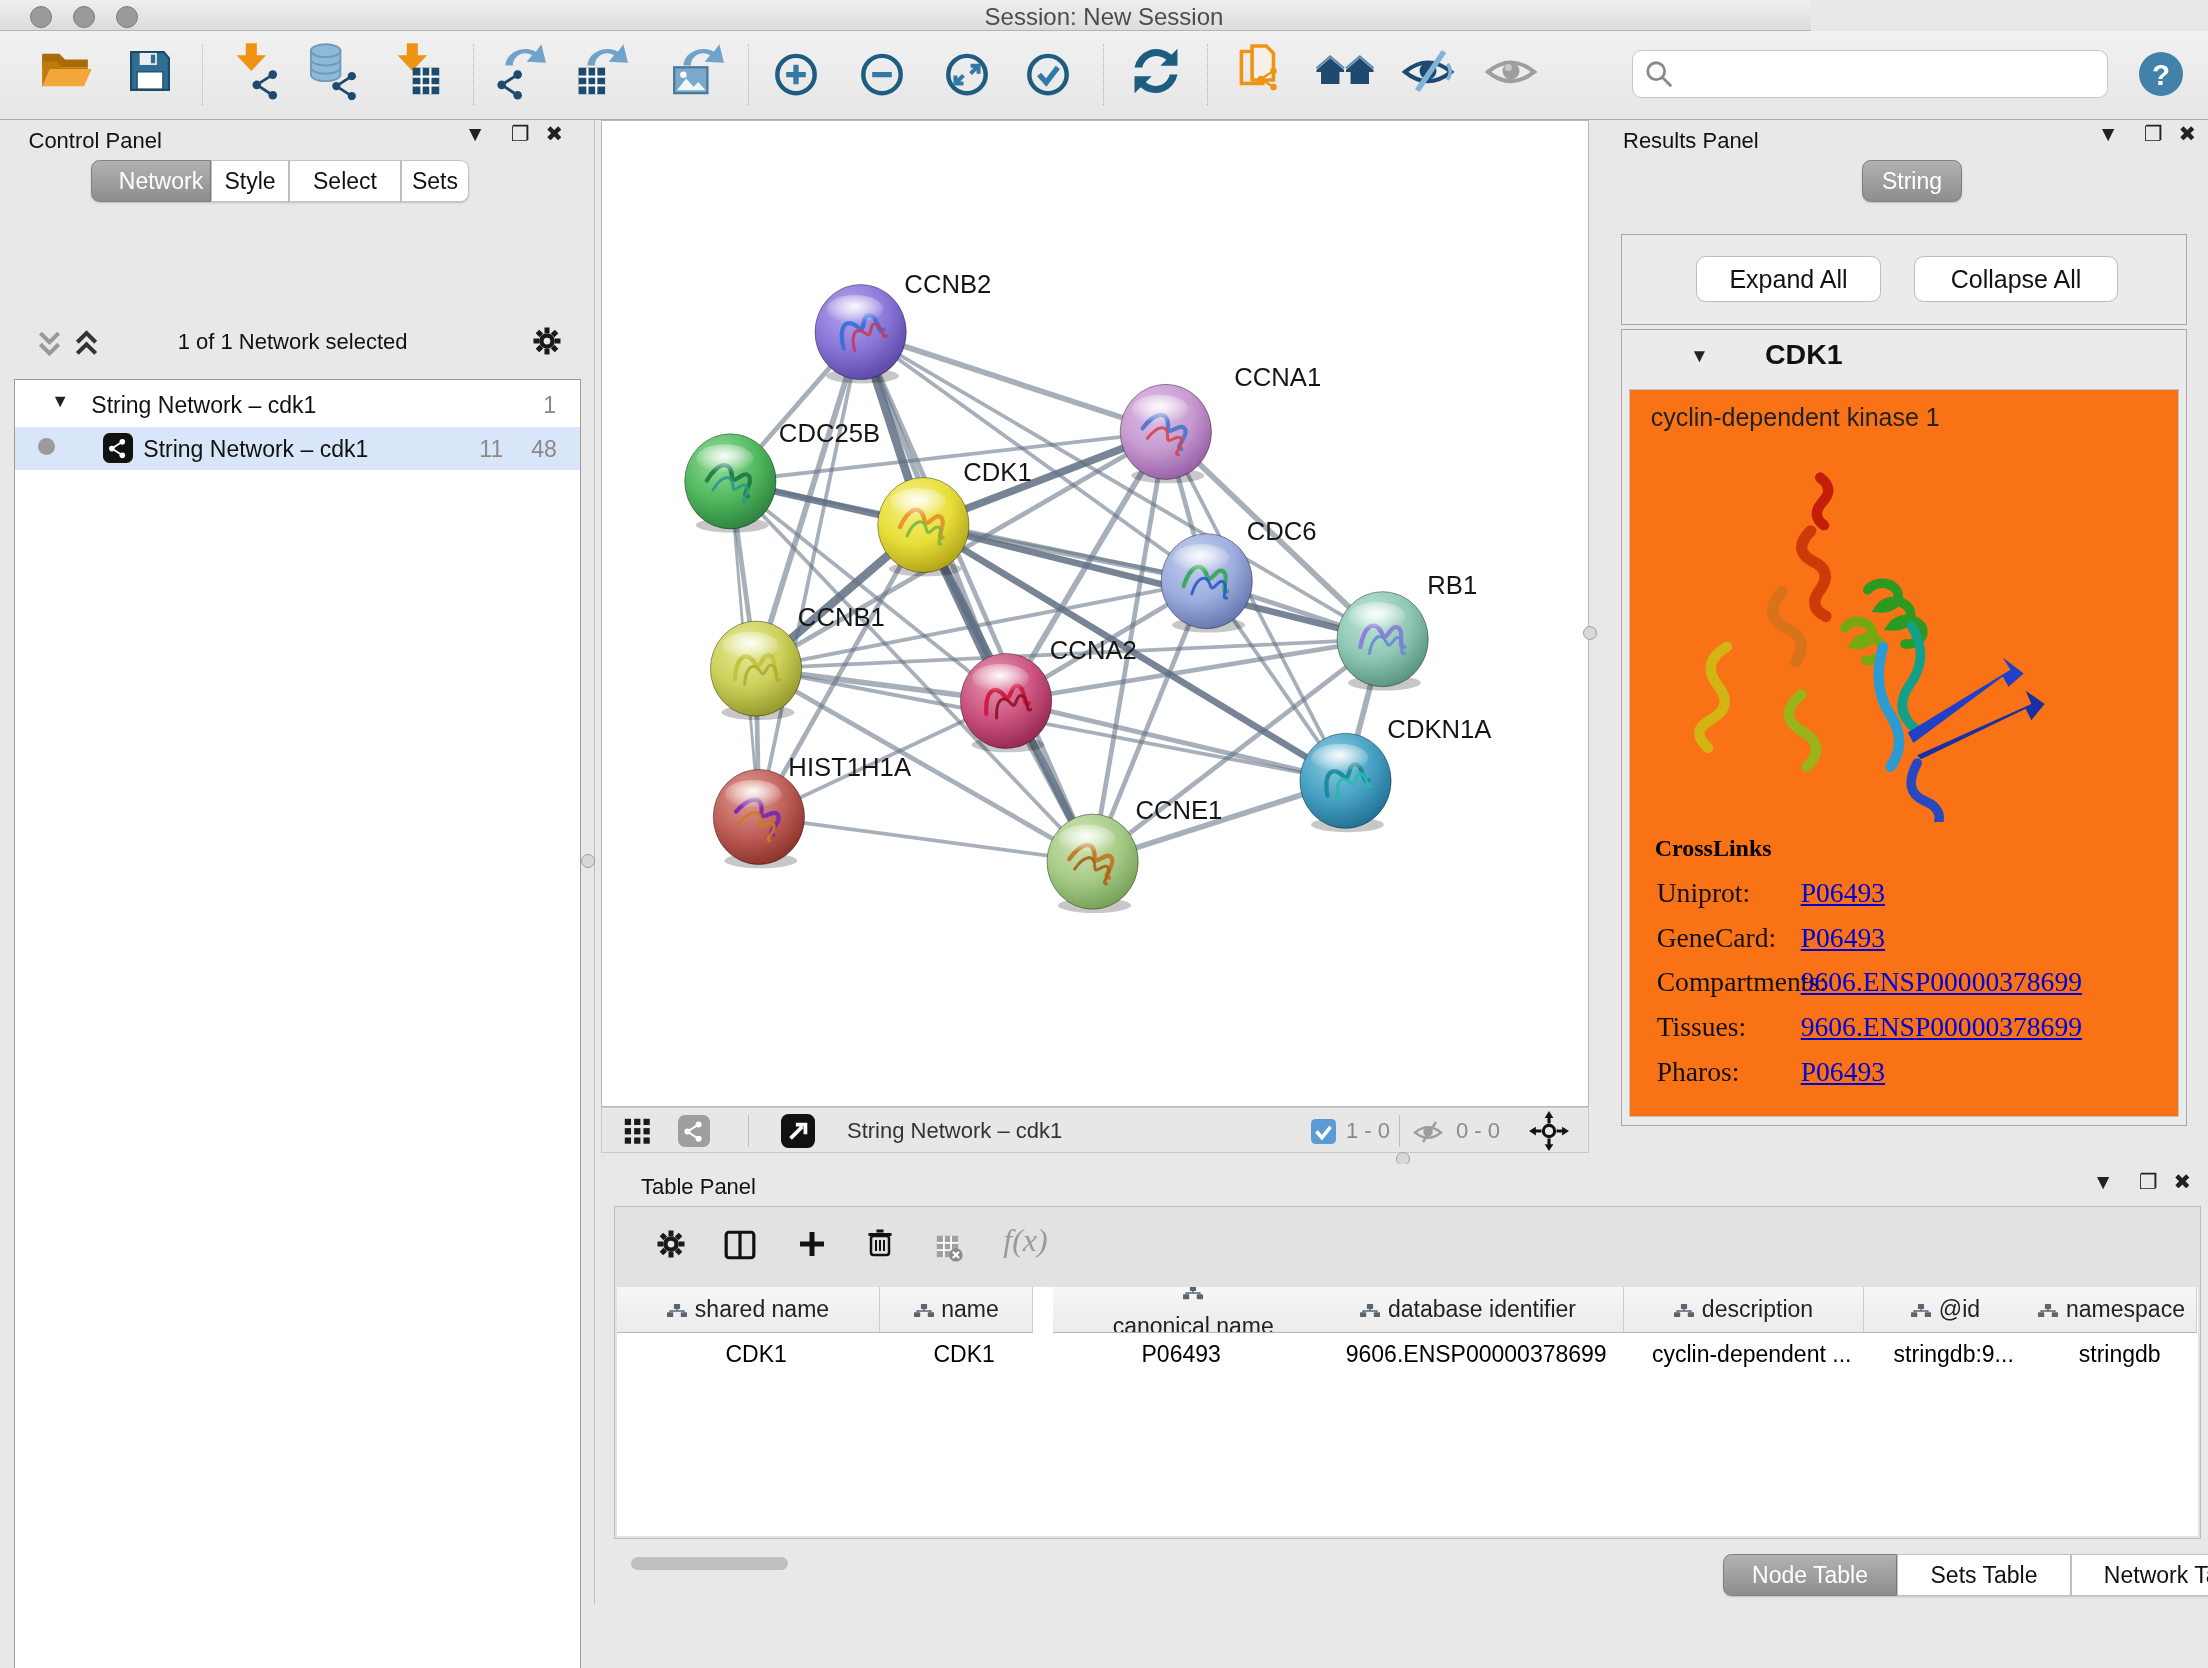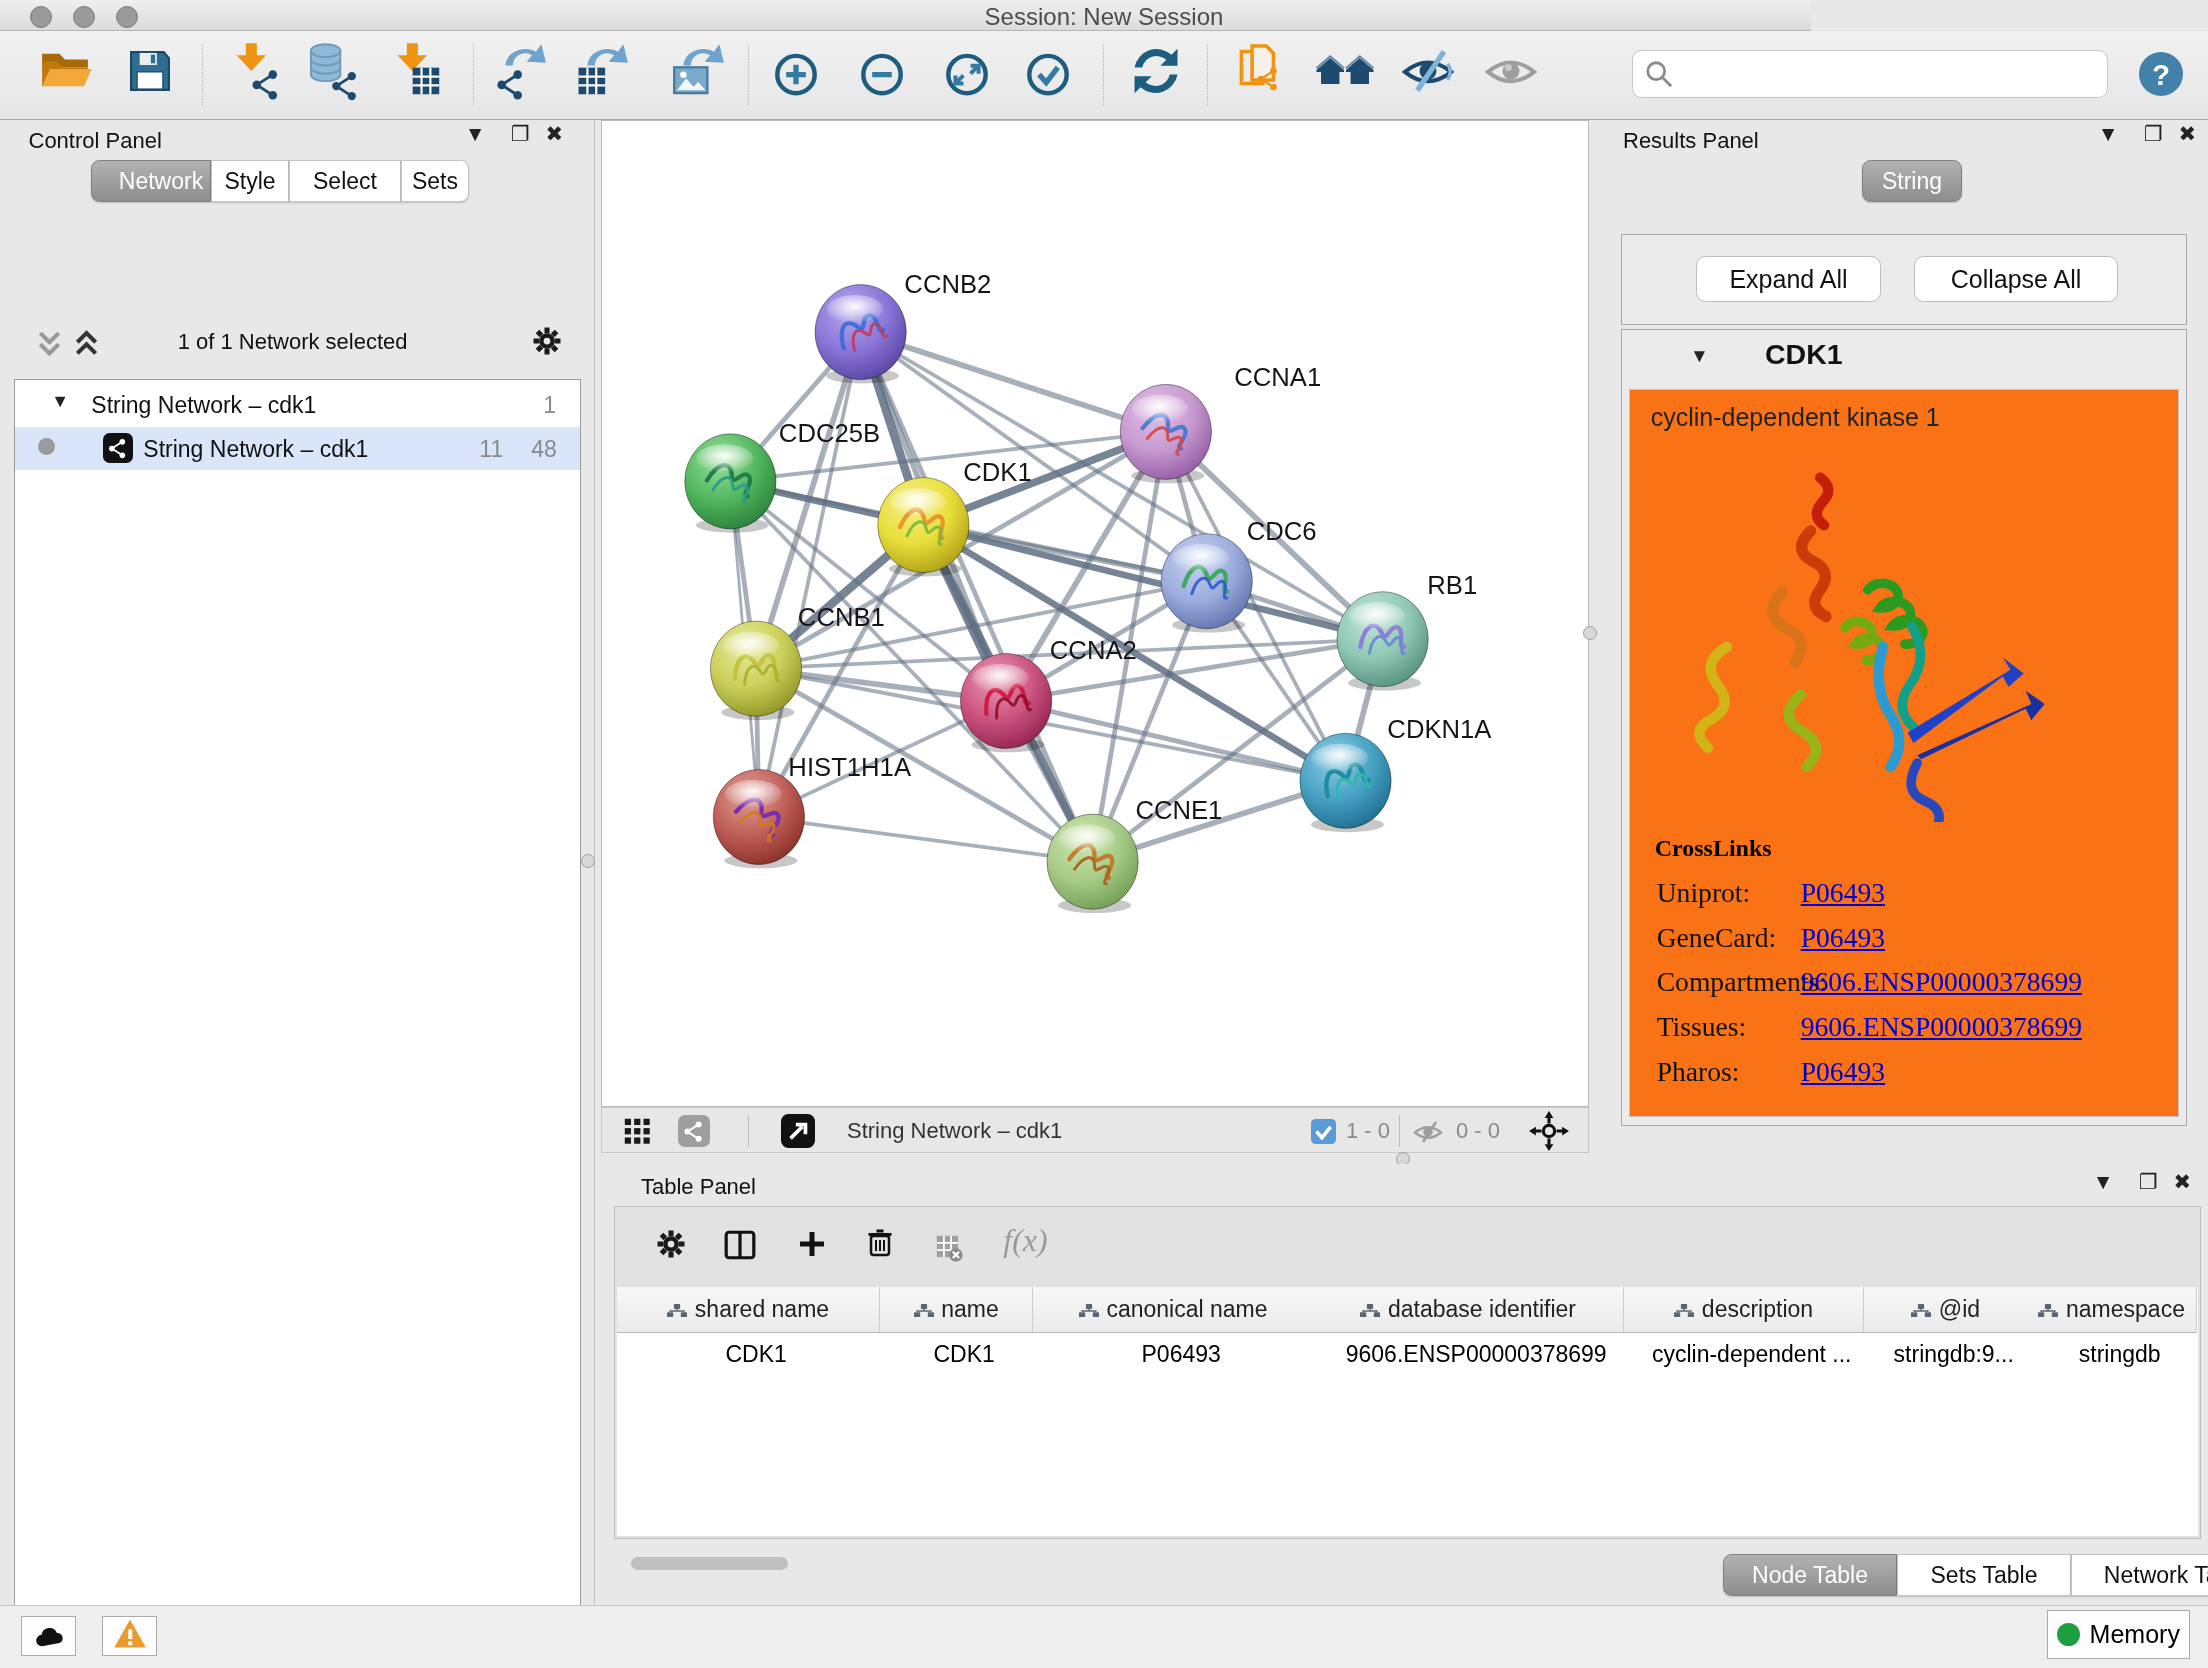--- a/index.html
+++ b/index.html
@@ -699,21 +699,21 @@
                 <g fill="#5a6570">
                   <rect x="10" y="0" width="9" height="7" rx="1"></rect>
                   <rect x="0" y="12" width="9" height="7" rx="1"></rect>
                   <rect x="20" y="12" width="9" height="7" rx="1"></rect>
                 </g>
                 <path d="M14.5 7v3M4.5 12v-2h20v2" stroke="#5a6570" stroke-width="2" fill="none"></path>
               </svg></span>
             <span>name</span>
           </div>
           <div class="td-cell" style="left: 263px; width: 153px;">CDK1</div>
-          <div class="th-cell" style="left: 416px; width: 281px;">
+          <div class="th-cell" style="left: 436px; width: 281px; flex-direction: column;">
             <span><svg width="20" height="13.3" viewBox="0 0 29 19">
                 <g fill="#5a6570">
                   <rect x="10" y="0" width="9" height="7" rx="1"></rect>
                   <rect x="0" y="12" width="9" height="7" rx="1"></rect>
                   <rect x="20" y="12" width="9" height="7" rx="1"></rect>
                 </g>
                 <path d="M14.5 7v3M4.5 12v-2h20v2" stroke="#5a6570" stroke-width="2" fill="none"></path>
               </svg></span>
             <span>canonical name</span>
           </div>
@@ -769,33 +769,15 @@
         </div>
       <div id="h-scroll"></div>
     </div>
     <div id="tp-tabs">
         <div class="tab sel" style="left: 1122px; top: 390px; width: 174px; border-radius: 8.6px 0px 0px 8.6px;">Node Table</div>
         <div class="tab" style="left: 1296px; top: 390px; width: 174px;">Sets Table</div>
         <div class="tab" style="left: 1470px; top: 390px; width: 211px; border-radius: 0px 8.6px 8.6px 0px;">Network Table</div>
       </div>
   </div>
 
-  <div class="abs" id="status-bar">
-    <button class="sbtn" style="left:21px">
-        <span><svg width="38" height="28.5" viewBox="0 0 60 50">
-            <path d="M18 46a10 10 0 0 1-1-20 14 14 0 0 1 27-3 9 9 0 0 1 2 18z" fill="#111"></path>
-          </svg></span>
-      </button>
-    <button class="sbtn" style="left:102px">
-        <span><svg width="36" height="36" viewBox="0 0 64 64">
-            <path d="M32 6L60 56H4z" fill="#e89b2e"></path>
-            <rect x="29" y="24" width="7" height="17" fill="#fff"></rect>
-            <rect x="29" y="45" width="7" height="7" fill="#fff"></rect>
-          </svg></span>
-      </button>
-    <button id="memory-btn">
-      <span id="mem-dot" style="width: 23px; height: 23px; border-radius: 50%; display: inline-block; background: rgb(30, 158, 62);"></span>
-      <span>Memory</span>
-    </button>
-  </div>
 
 </div>
 
 
 </body></html>

